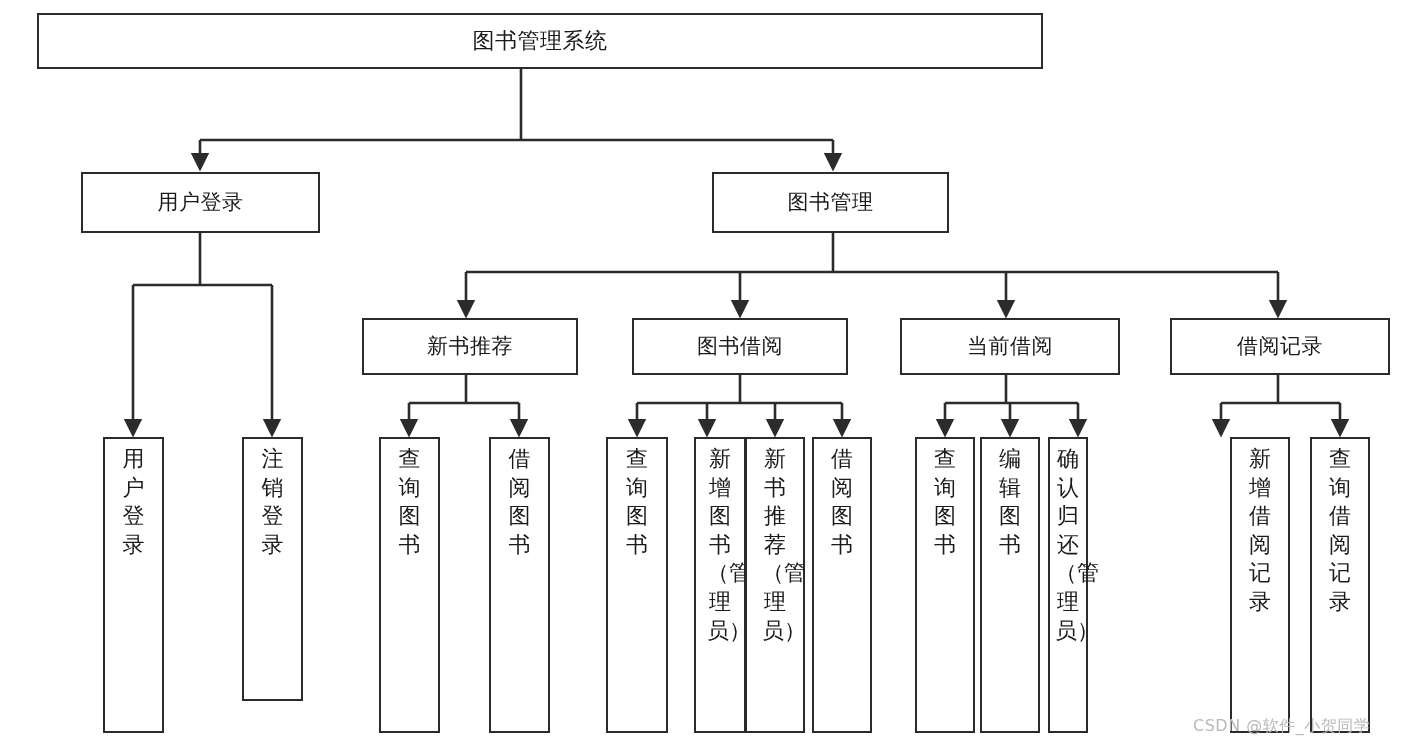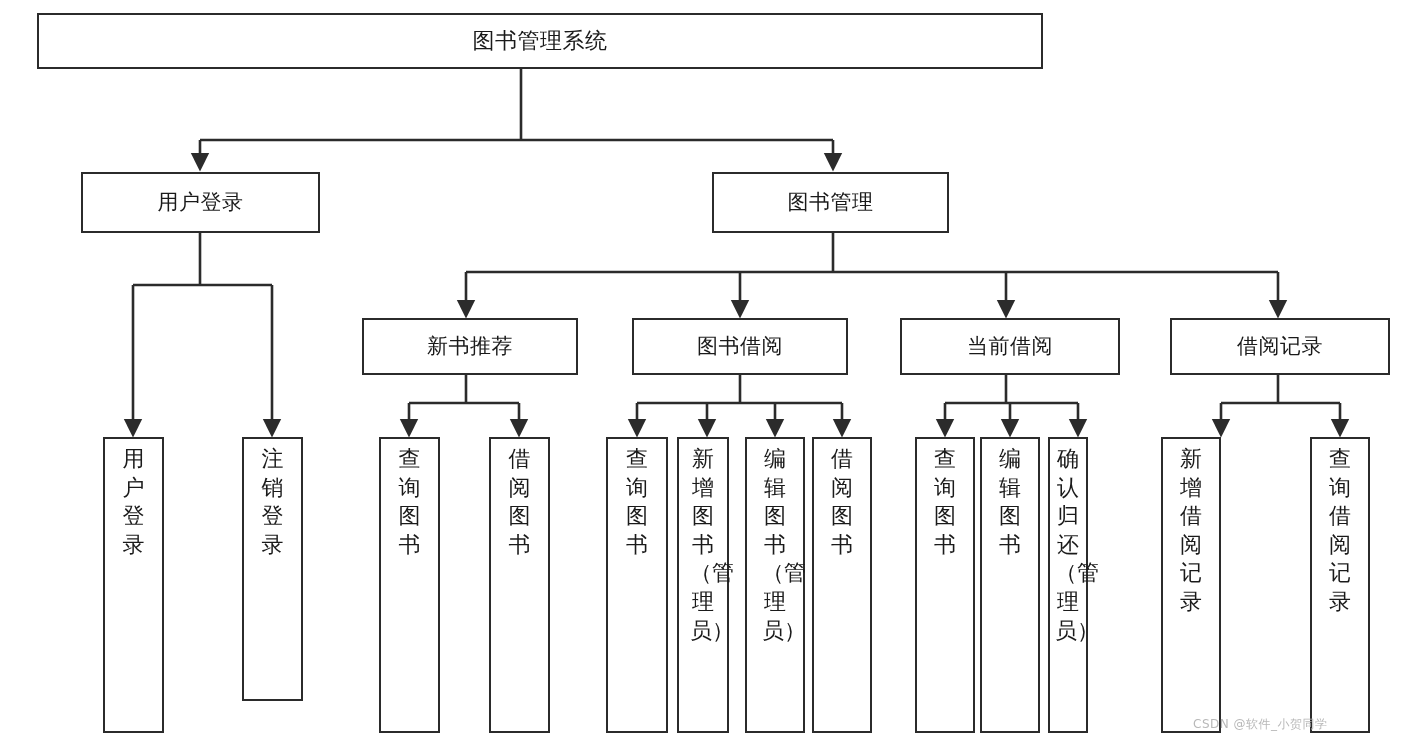--- a/index.html
+++ b/index.html
@@ -55,21 +55,21 @@
     line-height: 1.30;
     width: 26px;
     text-align: center;
     word-break: break-all;
     white-space: normal;
     letter-spacing: 0;
   }
   .node.root .lbl { font-size: 22px; }
   .watermark {
     position: absolute;
-    font-size: 12px;
+    font-size: 16px;
     color: #b8b8b8;
     letter-spacing: 0.5px;
     z-index: 6;
     white-space: nowrap;
   }
 </style>
 </head>
 <body>
 
 <div id="canvas">
@@ -158,41 +158,41 @@
   <div class="node vert" style="left:379px; top:437px; width:61px; height:296px;">
     <span class="lbl">查询图书</span>
   </div>
   <div class="node vert" style="left:489px; top:437px; width:61px; height:296px;">
     <span class="lbl">借阅图书</span>
   </div>
 
   <div class="node vert" style="left:606px; top:437px; width:62px; height:296px;">
     <span class="lbl">查询图书</span>
   </div>
-  <div class="node vert" style="left:677px; top:437px; width:52px; height:296px;">
+  <div class="node vert" style="left:694px; top:437px; width:52px; height:296px;">
     <span class="lbl">新增图书（管理员）</span>
   </div>
   <div class="node vert" style="left:745px; top:437px; width:60px; height:296px;">
-    <span class="lbl">编辑图书（管理员）</span>
+    <span class="lbl">新书推荐（管理员）</span>
   </div>
   <div class="node vert" style="left:812px; top:437px; width:60px; height:296px;">
     <span class="lbl">借阅图书</span>
   </div>
 
   <div class="node vert" style="left:915px; top:437px; width:60px; height:296px;">
     <span class="lbl">查询图书</span>
   </div>
   <div class="node vert" style="left:980px; top:437px; width:60px; height:296px;">
     <span class="lbl">编辑图书</span>
   </div>
   <div class="node vert" style="left:1048px; top:437px; width:40px; height:296px;">
     <span class="lbl">确认归还（管理员）</span>
   </div>
 
-  <div class="node vert" style="left:1161px; top:437px; width:60px; height:296px;">
+  <div class="node vert" style="left:1230px; top:437px; width:60px; height:296px;">
     <span class="lbl">新增借阅记录</span>
   </div>
   <div class="node vert" style="left:1310px; top:437px; width:60px; height:296px;">
     <span class="lbl">查询借阅记录</span>
   </div>
 
   <div class="watermark" style="left:1193px; top:716px;">CSDN @软件_小贺同学</div>
 
 </div>
 

